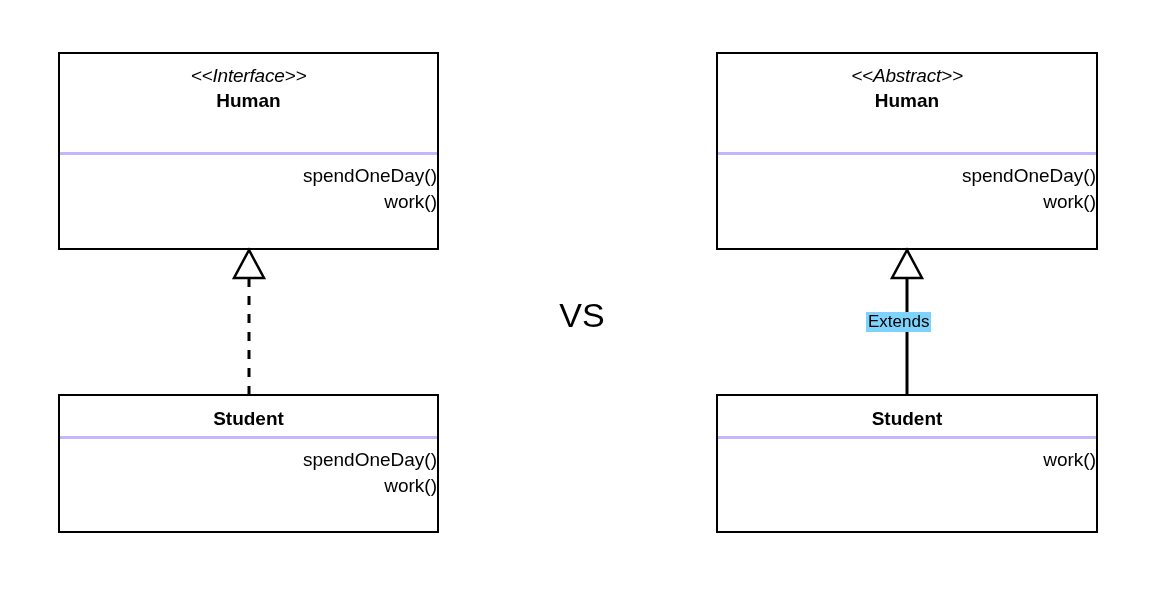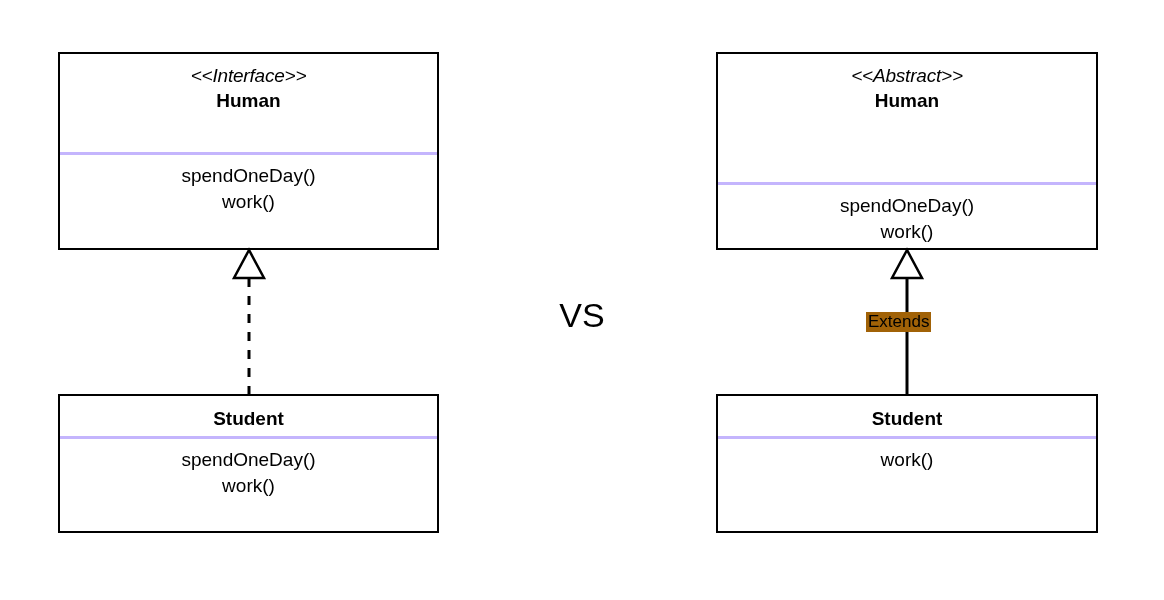--- a/index.html
+++ b/index.html
@@ -54,40 +54,40 @@
     display: block;
     font-weight: bold;
     font-size: 19px;
     line-height: 25px;
     white-space: nowrap;
   }
   .uml-members {
     box-sizing: border-box;
     flex: 1 1 auto;
     padding: 8px 0 0 0;
-    text-align: center;
+    text-align: right;
   }
   .member {
     display: block;
     font-size: 19px;
     line-height: 26px;
     white-space: nowrap;
   }
 
   
   .connector {
     position: absolute;
     overflow: visible;
   }
   .conn-label {
     position: absolute;
     font-size: 17px;
     line-height: 20px;
     white-space: nowrap;
-    background: #a16207;
+    background: #7dd3fc;
     padding: 0 2px;
   }
 
   
   .vs-label {
     position: absolute;
     font-size: 34px;
     font-weight: normal;
     line-height: 38px;
     letter-spacing: 0px;
@@ -125,21 +125,21 @@
     </div>
     <div class="uml-members">
       <span class="member">spendOneDay()</span>
       <span class="member">work()</span>
     </div>
   </div>
 
   <div class="vs-label" style="left:530px; top:296px; width:104px;">VS</div>
 
   <div class="uml-class" id="right-parent" style="left:716px; top:52px; width:382px; height:198px;">
-    <div class="uml-header" style="height:131px;">
+    <div class="uml-header" style="height:101px;">
       <span class="stereotype">&lt;&lt;Abstract&gt;&gt;</span>
       <span class="class-name">Human</span>
     </div>
     <div class="uml-members">
       <span class="member">spendOneDay()</span>
       <span class="member">work()</span>
     </div>
   </div>
 
   <svg class="connector" style="left:867px; top:248px; width:80px; height:150px;" viewBox="0 0 80 150" width="80" height="150">

